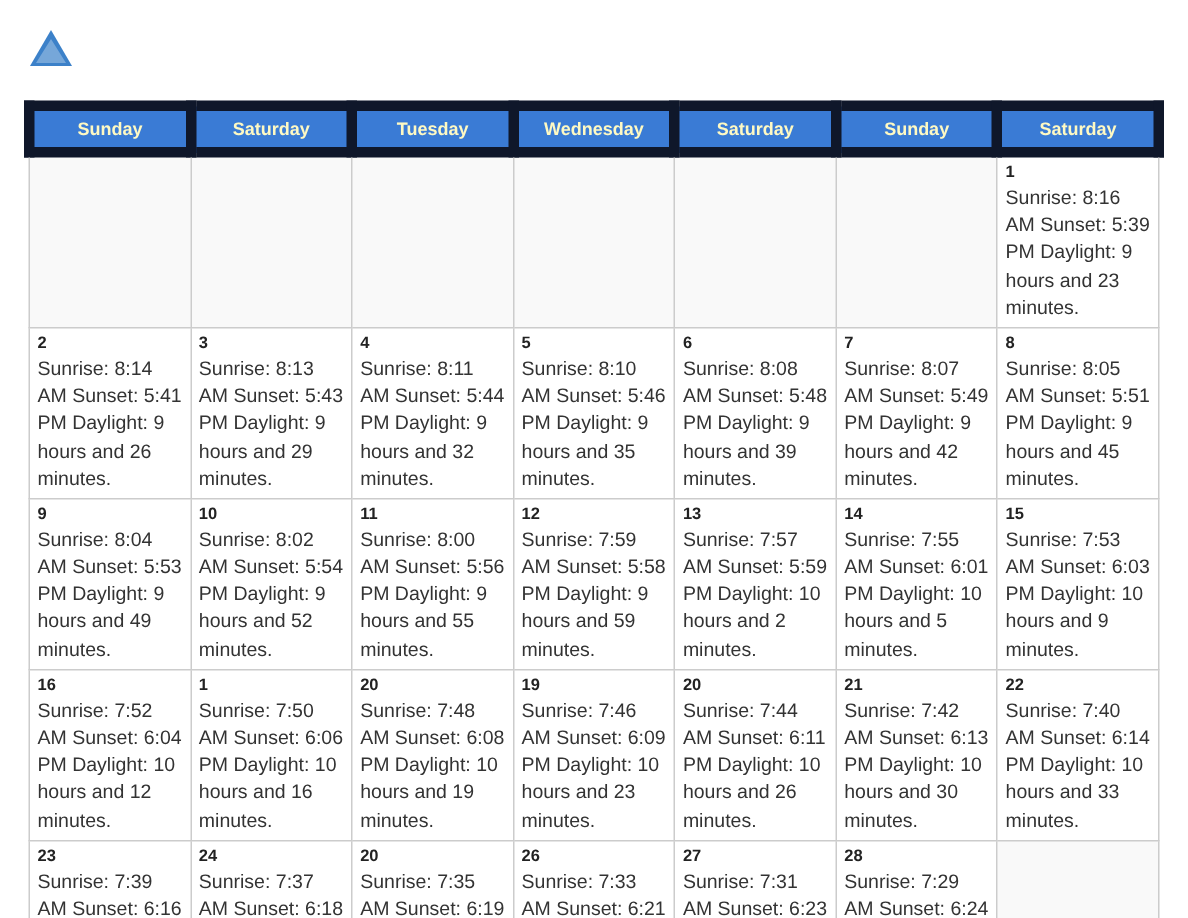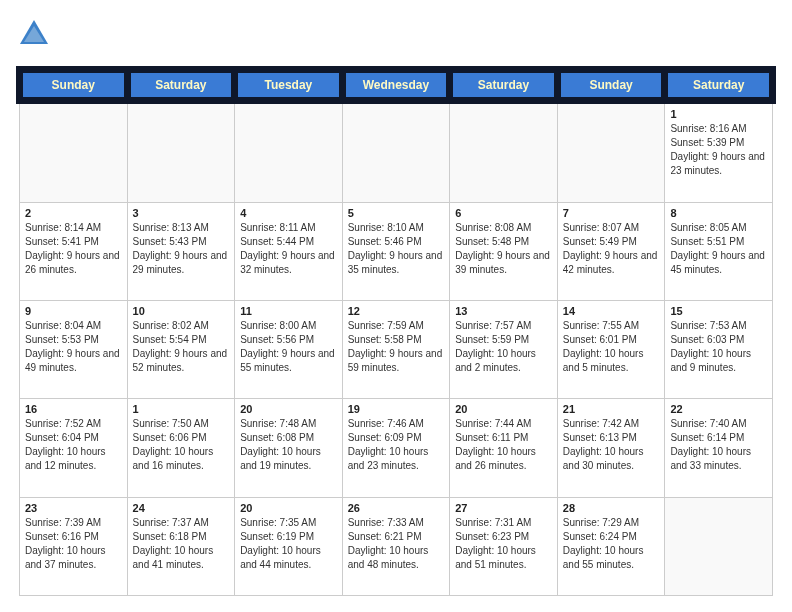--- a/index.html
+++ b/index.html
@@ -65,21 +65,21 @@
     .calendar td.empty {
       background: #f9f9f9;
     }
     .day-number {
       font-size: 11px;
       font-weight: bold;
       margin-bottom: 2px;
       color: #222;
     }
     .day-info {
-      font-size: 10px;
+      font-size: 13px;
       line-height: 1.4;
       color: #333;
     }
   </style>
 </head>
 <body>
 
 <div class="page">
   <div class="header">
     <div class="logo">

